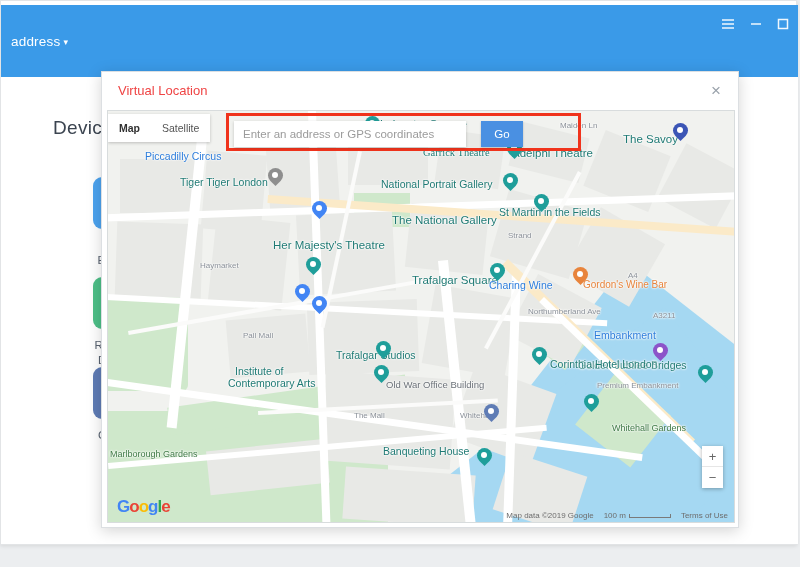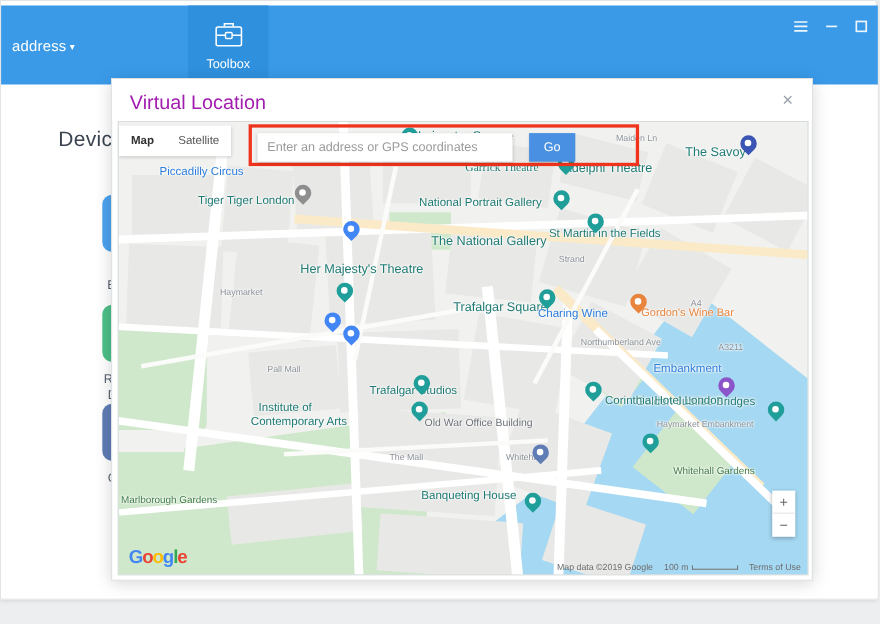--- a/index.html
+++ b/index.html
@@ -107,21 +107,21 @@
     background: #ffffff;
     border: 1px solid #dcdfe2;
     box-shadow: 0 3px 14px rgba(0,0,0,.17);
   }
   .dlg-head {
     height: 38px; position: relative;
     background: #fff;
   }
   .dlg-title {
     position: absolute; left: 16px; top: 11px;
-    font-size: 18px; color: #a21caf;
+    font-size: 13px; color: #ef4444;
   }
   .dlg-close {
     position: absolute; right: 10px; top: 6px;
     width: 24px; height: 24px;
     display: flex; align-items: center; justify-content: center;
     color: #9aa2ab; font-size: 17px; cursor: pointer;
     font-family: "Liberation Sans", sans-serif; line-height: 1;
   }
 
   
@@ -267,29 +267,20 @@
 
     <div class="topbar">
 
       <div class="brand">
         <div class="brand-name">
           <span>address</span><span class="caret">▾</span>
         </div>
       </div>
 
       <div class="navtabs">
-        <div class="navtab active">
-          <svg width="28" height="30" viewBox="0 0 28 30">
-            <path d="M10 6 L10 3.5 L18 3.5 L18 6" fill="none" stroke="#ffffff" stroke-width="1.4"></path>
-            <rect x="2.5" y="6.5" width="23" height="17" rx="1.6" fill="none" stroke="#ffffff" stroke-width="1.4"></rect>
-            <path d="M2.5 14 L11 14 M17 14 L25.5 14" stroke="#ffffff" stroke-width="1.3"></path>
-            <rect x="11" y="11.5" width="6" height="5.5" rx="1" fill="none" stroke="#ffffff" stroke-width="1.3"></rect>
-          </svg>
-          <div class="t-label">Toolbox</div>
-        </div>
       </div>
 
       <div class="winctrls">
         <svg class="winctrl" width="16" height="14" viewBox="0 0 16 14">
           <path d="M2 3 H14 M2 7 H14 M2 11 H14" stroke="#ffffff" stroke-width="1.5"></path>
         </svg>
         <svg class="winctrl" width="14" height="14" viewBox="0 0 14 14">
           <path d="M2 7 H12" stroke="#ffffff" stroke-width="1.5"></path>
         </svg>
         <svg class="winctrl" width="14" height="14" viewBox="0 0 14 14">
@@ -429,21 +420,21 @@
             <div class="lbl street" style="left: 135px; top: 220px;">Pall Mall</div>
             <div class="lbl place" style="left: 278px; top: 268px;">Old War Office Building</div>
             <div class="lbl poi" style="left: 275px; top: 334px;">Banqueting House</div>
             <div class="lbl street" style="left: 246px; top: 300px;">The Mall</div>
             <div class="lbl park-t" style="left: 2px; top: 338px;">Marlborough Gardens</div>
             <div class="lbl street" style="left: 92px; top: 150px;">Haymarket</div>
             <div class="lbl street" style="left: 352px; top: 300px;">Whitehall</div>
             <div class="lbl street" style="left: 400px; top: 120px;">Strand</div>
             <div class="lbl street" style="left: 520px; top: 160px;">A4</div>
             <div class="lbl street" style="left: 545px; top: 200px;">A3211</div>
-            <div class="lbl street" style="left: 489px; top: 270px;">Haymarket Embankment</div>
+            <div class="lbl street" style="left: 489px; top: 270px;">Premium Embankment</div>
           </div>
 
         <div id="map-pins">
             <div class="pin" style="left: 257px; top: 5px;">
               <i style="background: rgb(31, 158, 154);"></i>
               <b></b>
             </div>
             <div class="pin" style="left: 399px; top: 30px;">
               <i style="background: rgb(31, 158, 154);"></i>
               <b></b>

